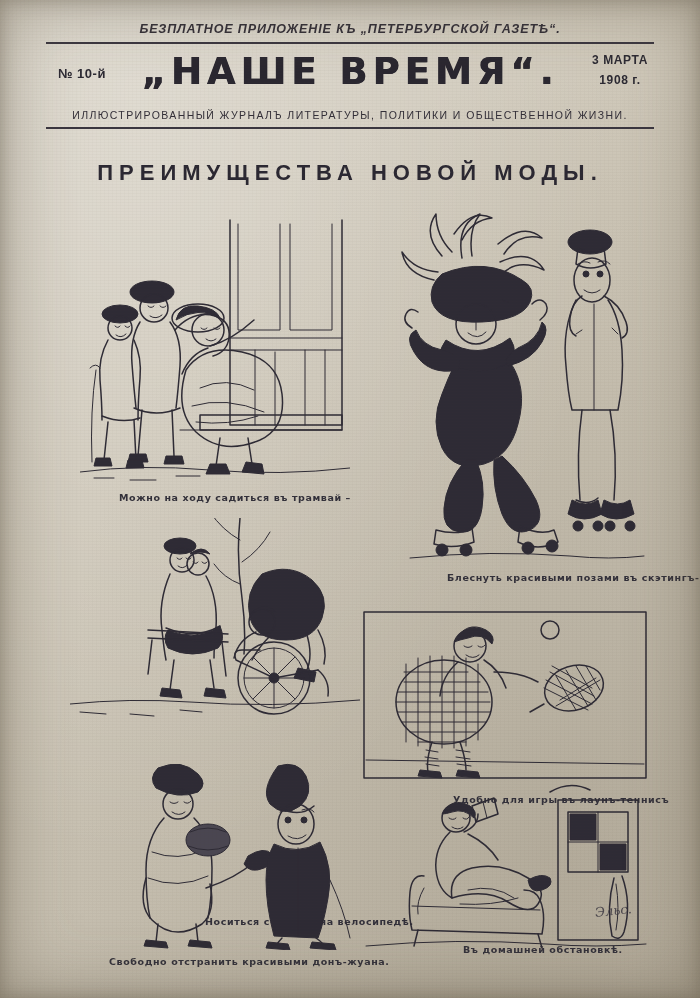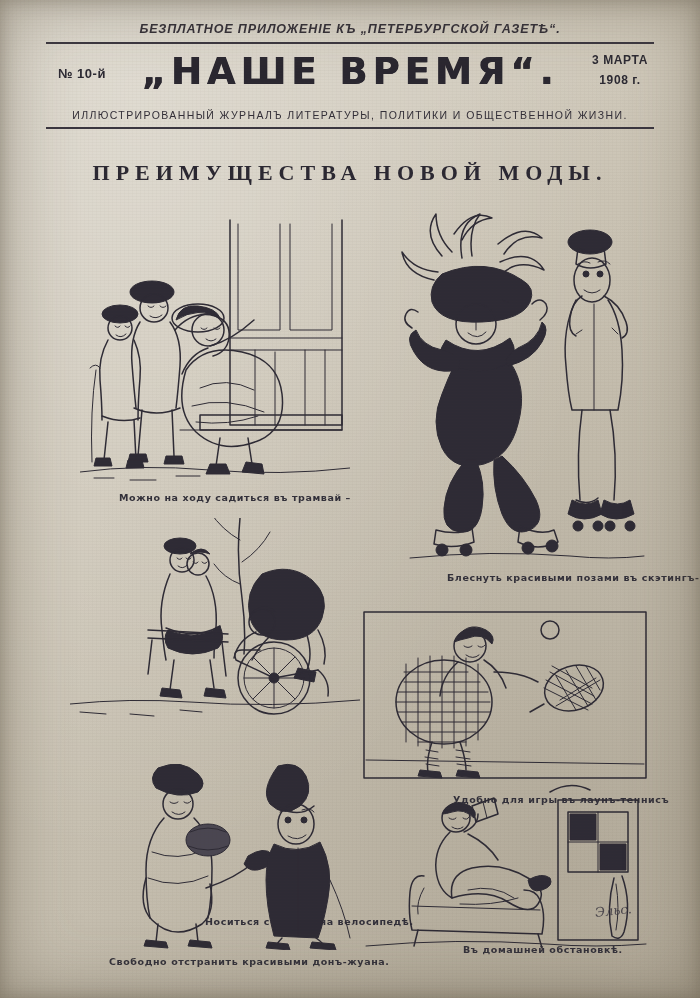--- a/index.html
+++ b/index.html
@@ -111,21 +111,21 @@
     margin-top: 6px;
   }
 
   
   .headline {
     position: absolute;
     left: 0;
     right: 0;
     top: 160px;
     text-align: center;
-    font-family: Liberation Serif, serif;
+    font-family: Liberation Sans, sans-serif;
     font-size: 22px;
     font-weight: bold;
     letter-spacing: 6px;
     color: #2b2832;
   }
 
   
   .plate {
     position: absolute;
     left: 60px;

